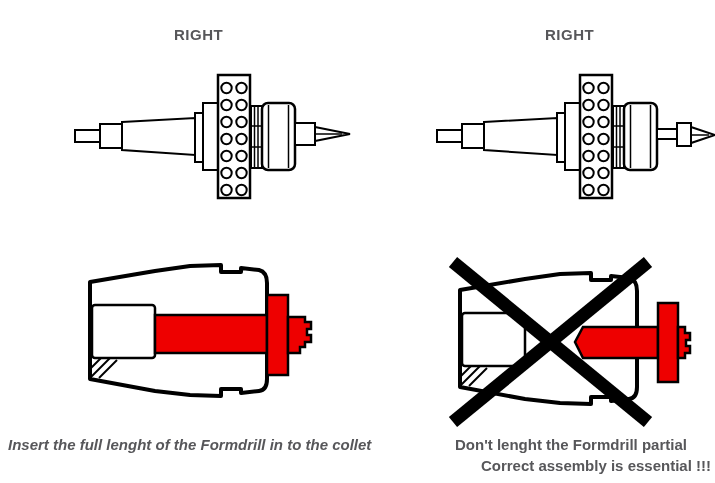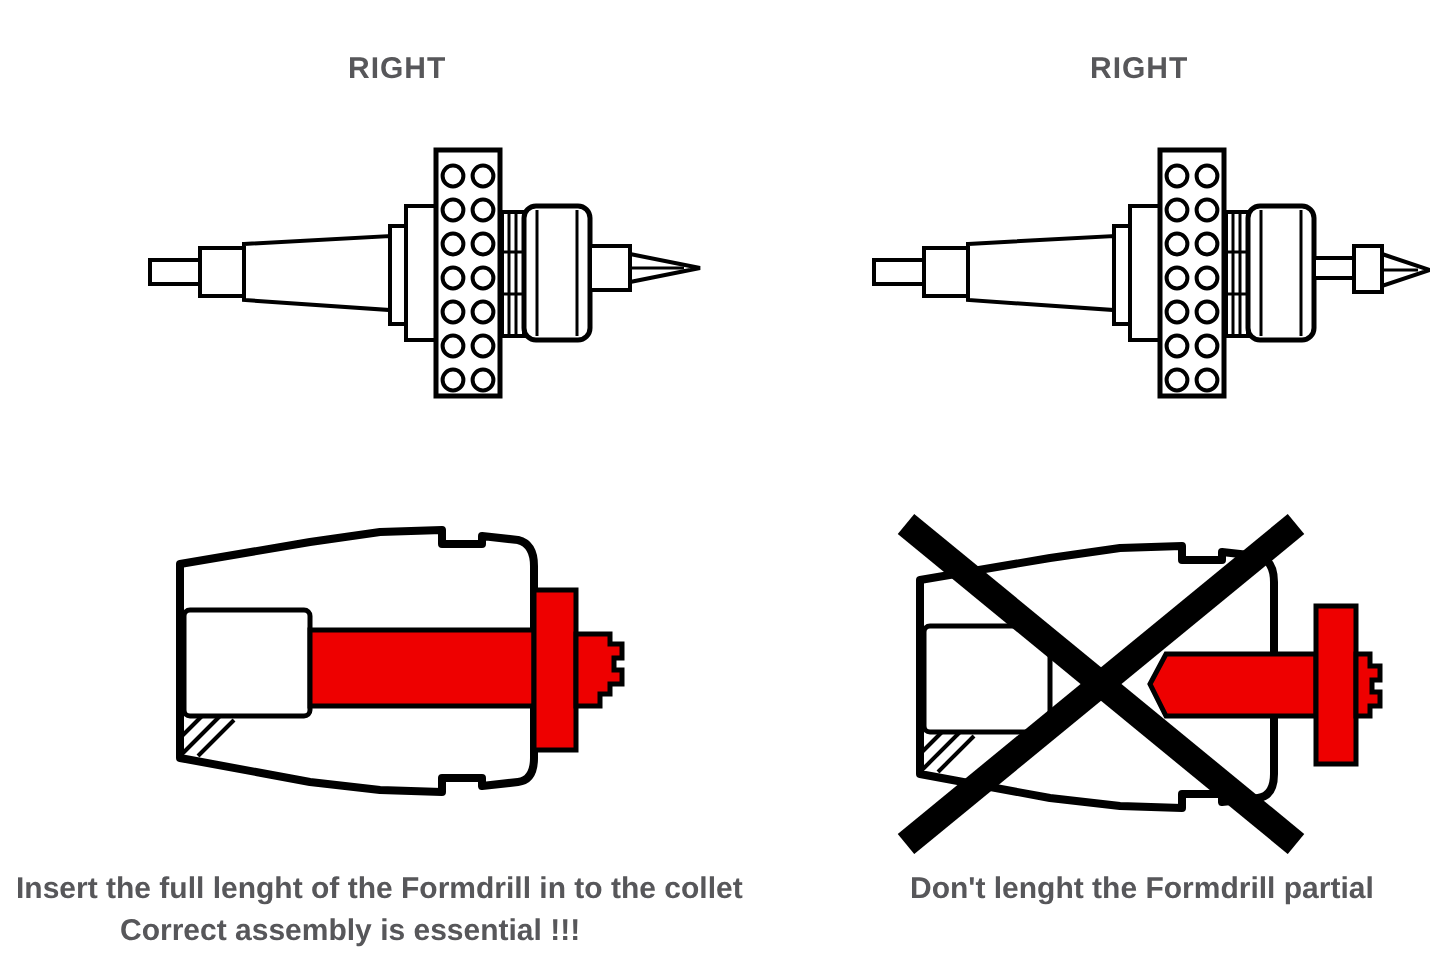--- a/index.html
+++ b/index.html
@@ -11,23 +11,23 @@
   .hdr {
     position:absolute; font-size:15px; font-weight:bold;
     color:var(--text,#57575a); letter-spacing:.5px; white-space:nowrap;margin-top:16px;
   }
   #hdr-right { left:174px; top:10px; }
   #hdr-wrong { left:545px; top:10px; }
   .cap {
     position:absolute; font-size:15px; font-weight:bold;
     color:var(--text,#57575a); white-space:nowrap;
   }
-  #cap-left  { left:8px;  top:436px; }
+  #cap-left  { left:8px;  top:436px;font-style:italic; }
   #cap-right { left:455px; top:436px; }
-  #cap-bottom{ left:60px; top:457px; width:651px; text-align:left; }
+  #cap-bottom{ left:60px; top:457px; width:651px; text-align:right; }
   .fig { position:absolute; }
   #fig-tl { left:72px;  top:65px;  }
   #fig-tr { left:434px; top:65px;  }
   #fig-bl { left:78px;  top:260px; }
   #fig-br { left:445px; top:252px; }
   .part  { fill:#fff; stroke:var(--line,#000); stroke-width:2; }
   .part25{ fill:#fff; stroke:var(--line,#000); stroke-width:2.5; }
   .inner { stroke:var(--line,#000); stroke-width:1.5; fill:none; }
   .red   { fill:var(--red,#ee0000); stroke:var(--line,#000); stroke-width:2.5; }
   .outline { fill:#fff; stroke:var(--line,#000); stroke-width:4; stroke-linejoin:round; }

